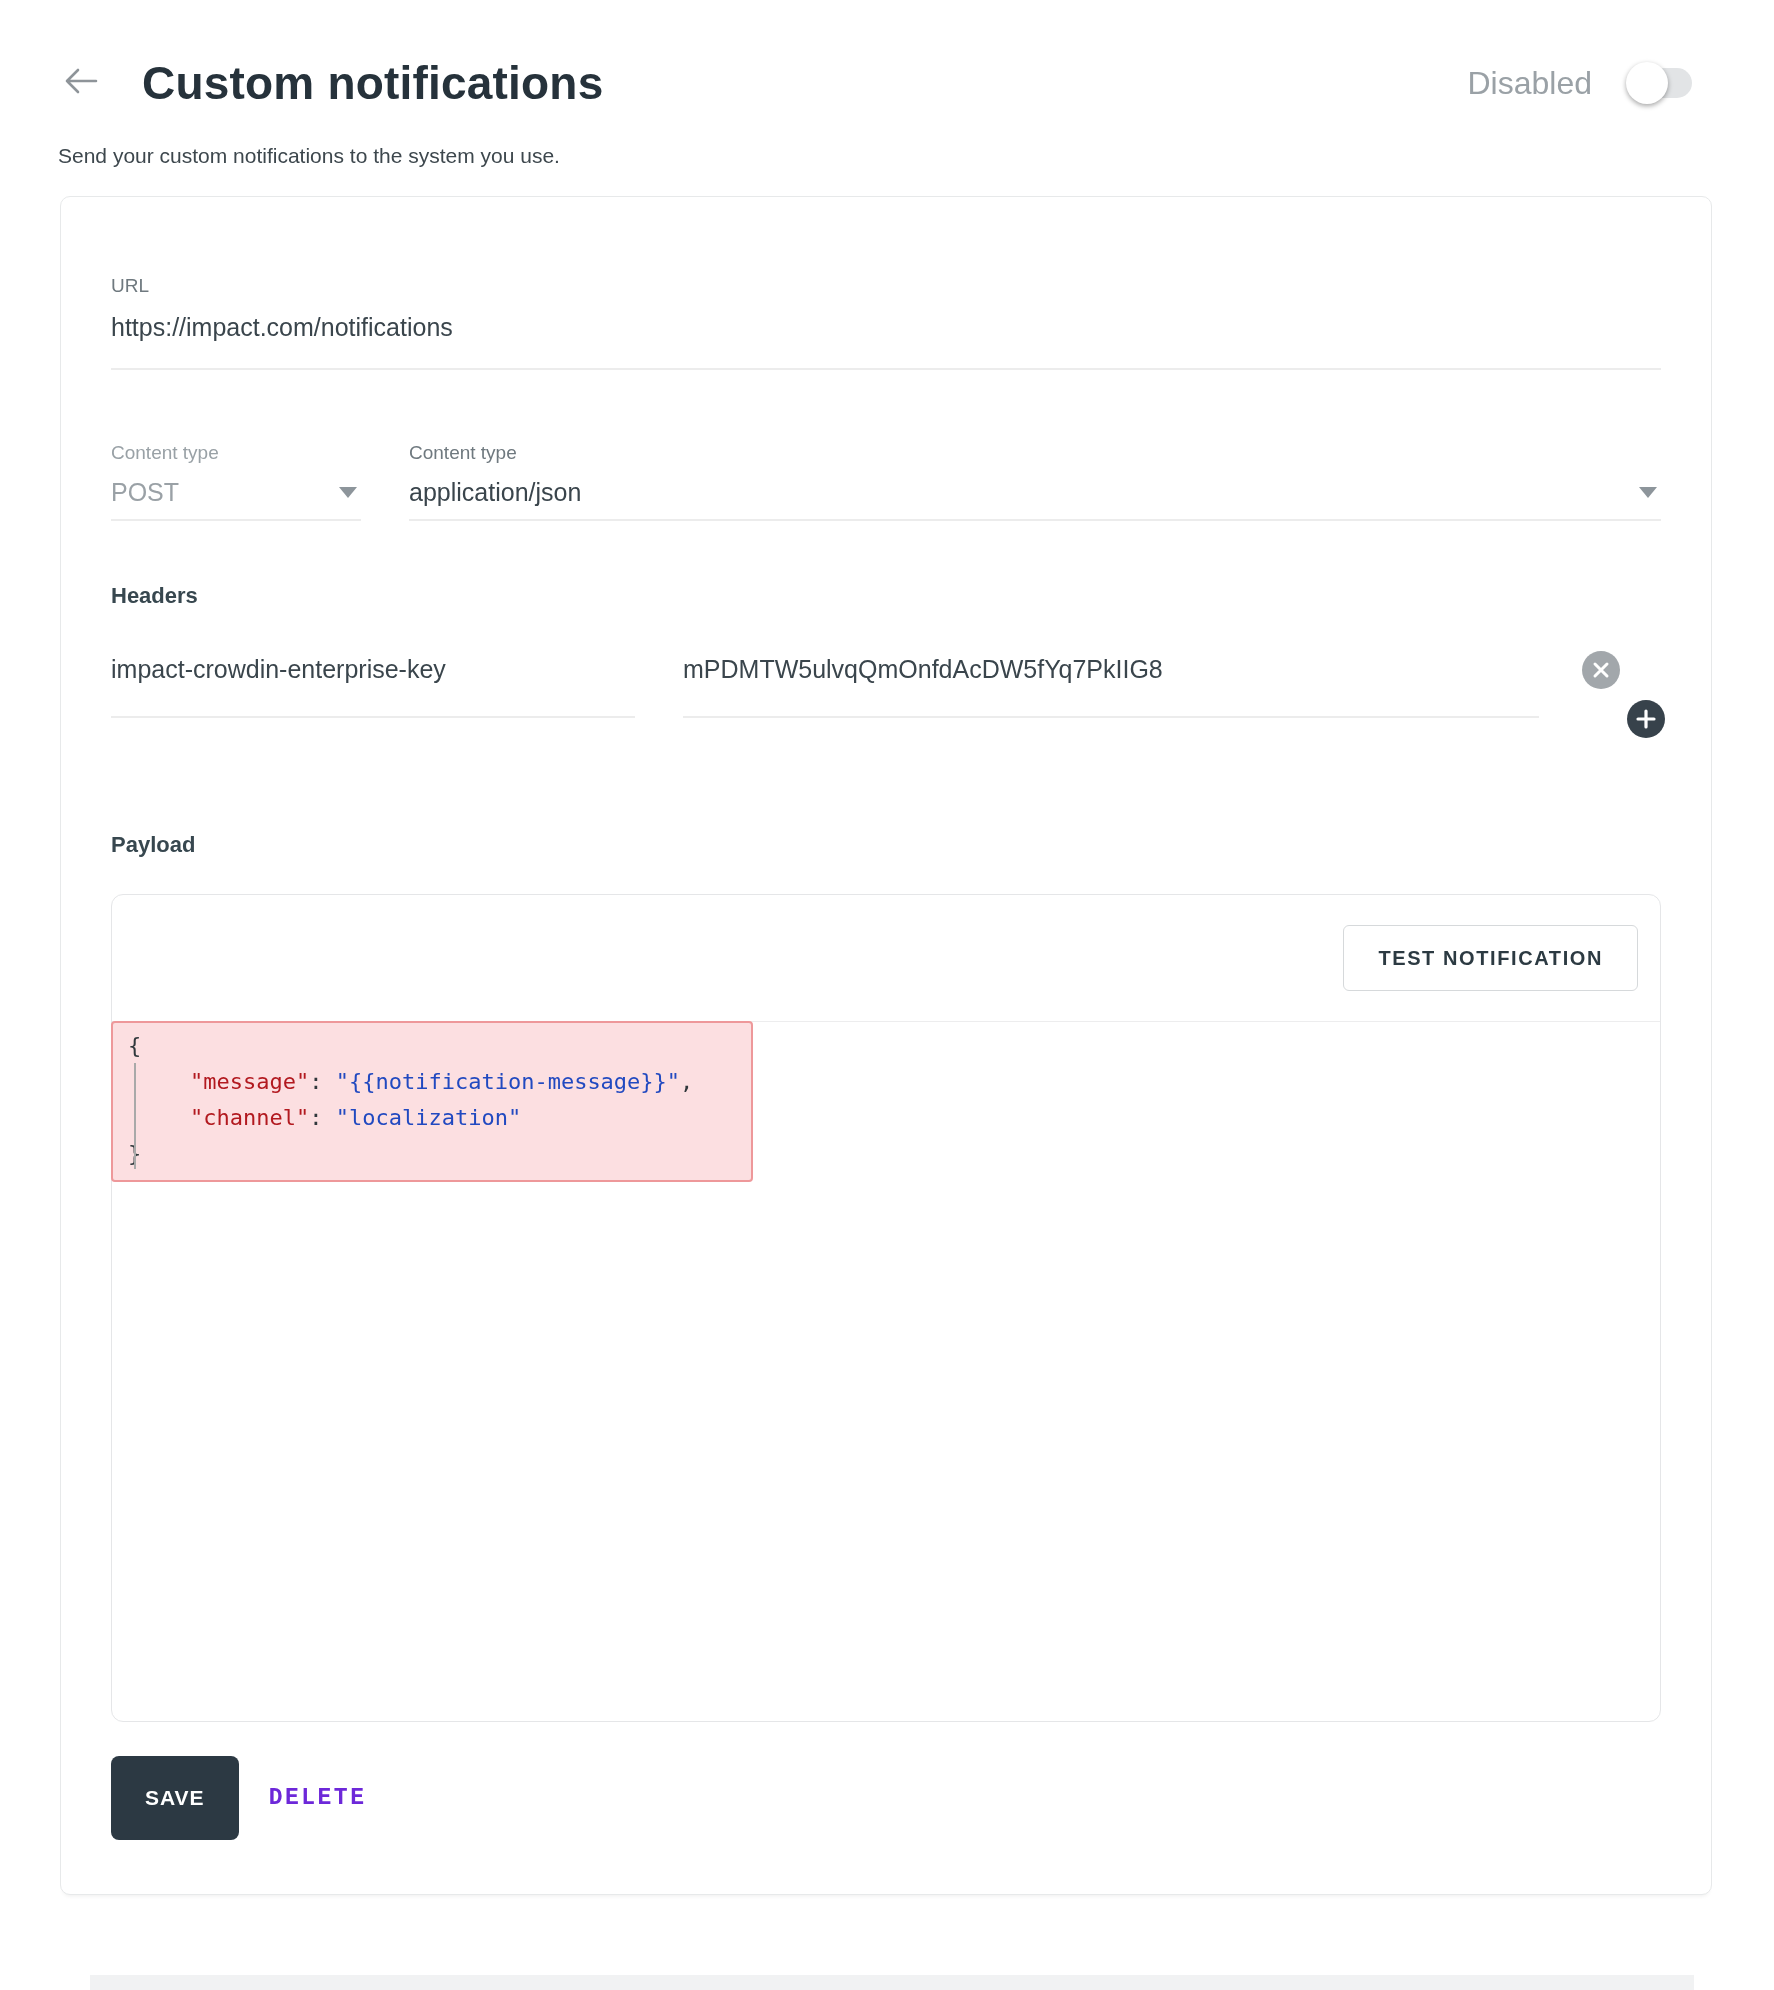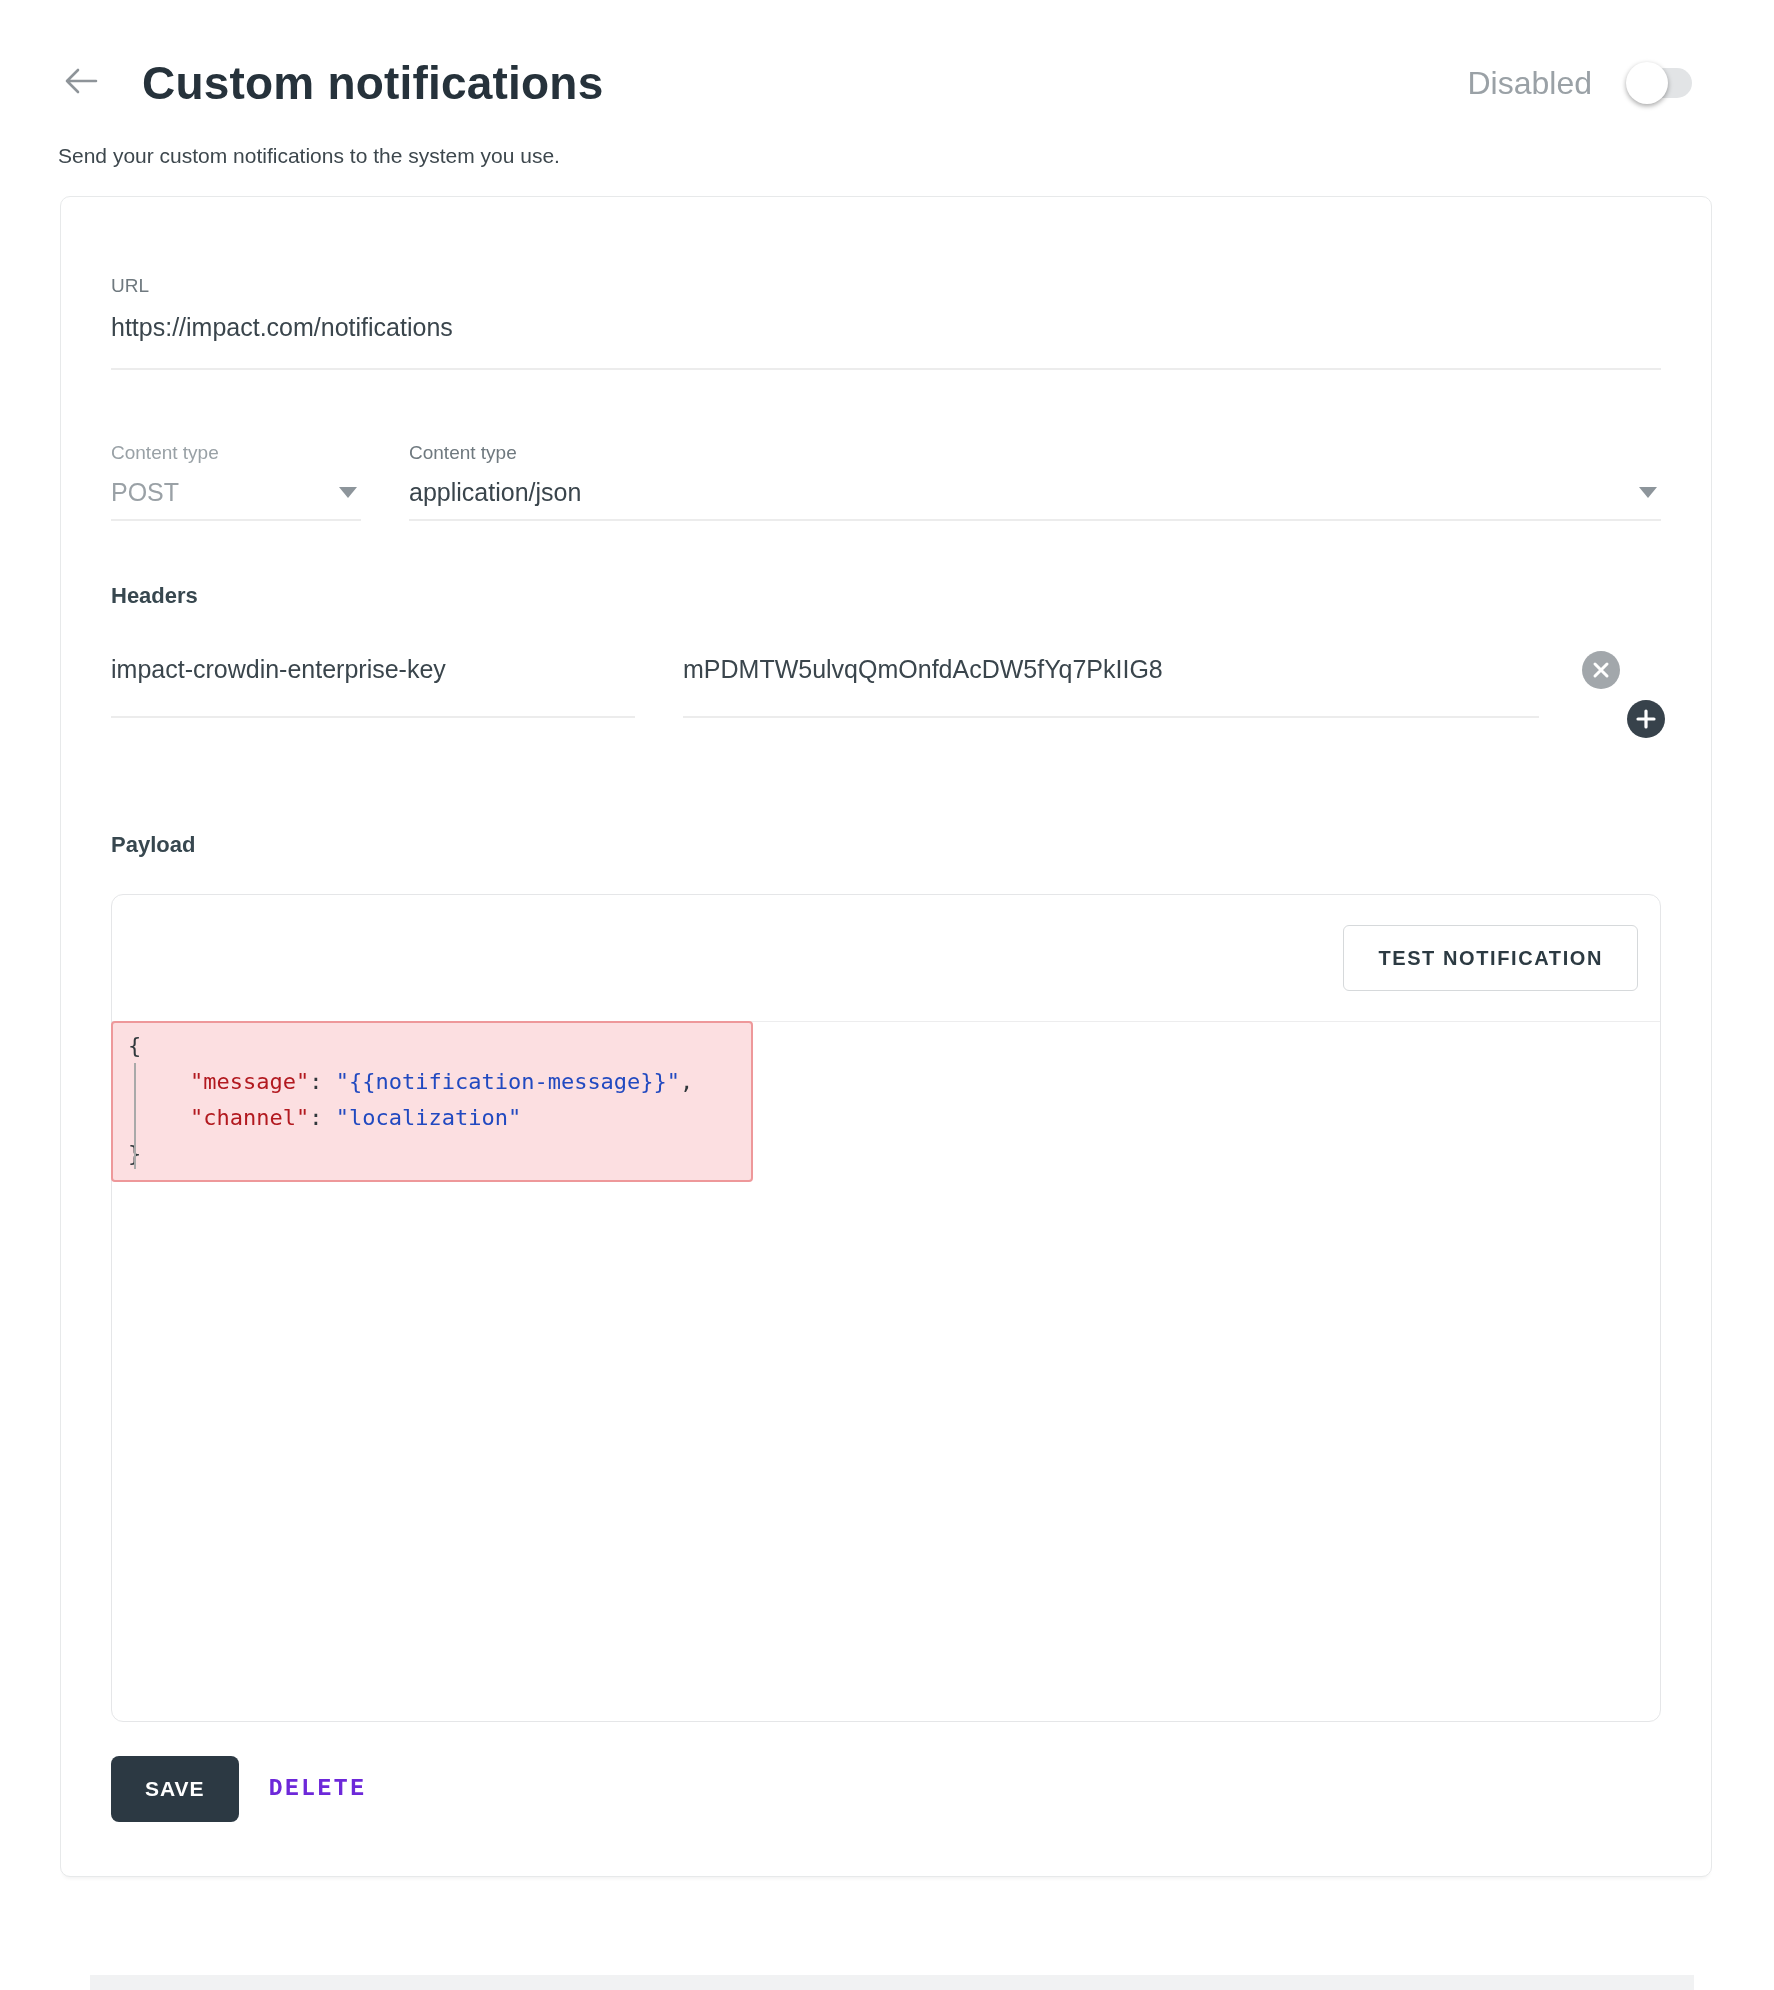--- a/index.html
+++ b/index.html
@@ -62,21 +62,21 @@
                    background:#fcdfe1; border:2px solid #ee989a; border-radius:4px;
                    padding:5px 10px 8px 15px; line-height:36px; }
   .code-line { white-space:pre; color:#1d2428; }
   .code-line.indent { padding-left:62px; }
   .indent-guide { position:absolute; left:21px; top:40px; height:106px; width:2px; background:#a9a9a9; }
   .tok-key { color:#b2191f; }
   .tok-punct { color:#30383c; }
   .tok-str { color:#2149c0; }
 
   .actions { margin-top:34px; display:flex; align-items:center; }
-  .save-btn { height:66px; padding:0 34px; background:#2c3943; border:none; border-radius:8px;
+  .save-btn { height:84px; padding:0 34px; background:#2c3943; border:none; border-radius:8px;
               font-family:"Liberation Sans", sans-serif; color:#ffffff; font-size:21px; font-weight:bold;
               letter-spacing:1px; cursor:pointer; }
   .delete-btn { margin-left:30px; background:none; border:none; font-family:Liberation Mono, monospace;
                 color:#6d28d9; font-size:23px; font-weight:bold; letter-spacing:2.5px; cursor:pointer; }
 
   .bottom-strip { position:absolute; left:90px; right:80px; bottom:0; height:15px; background:#f1f2f3; }
 </style>
 </head>
 <body>
 

